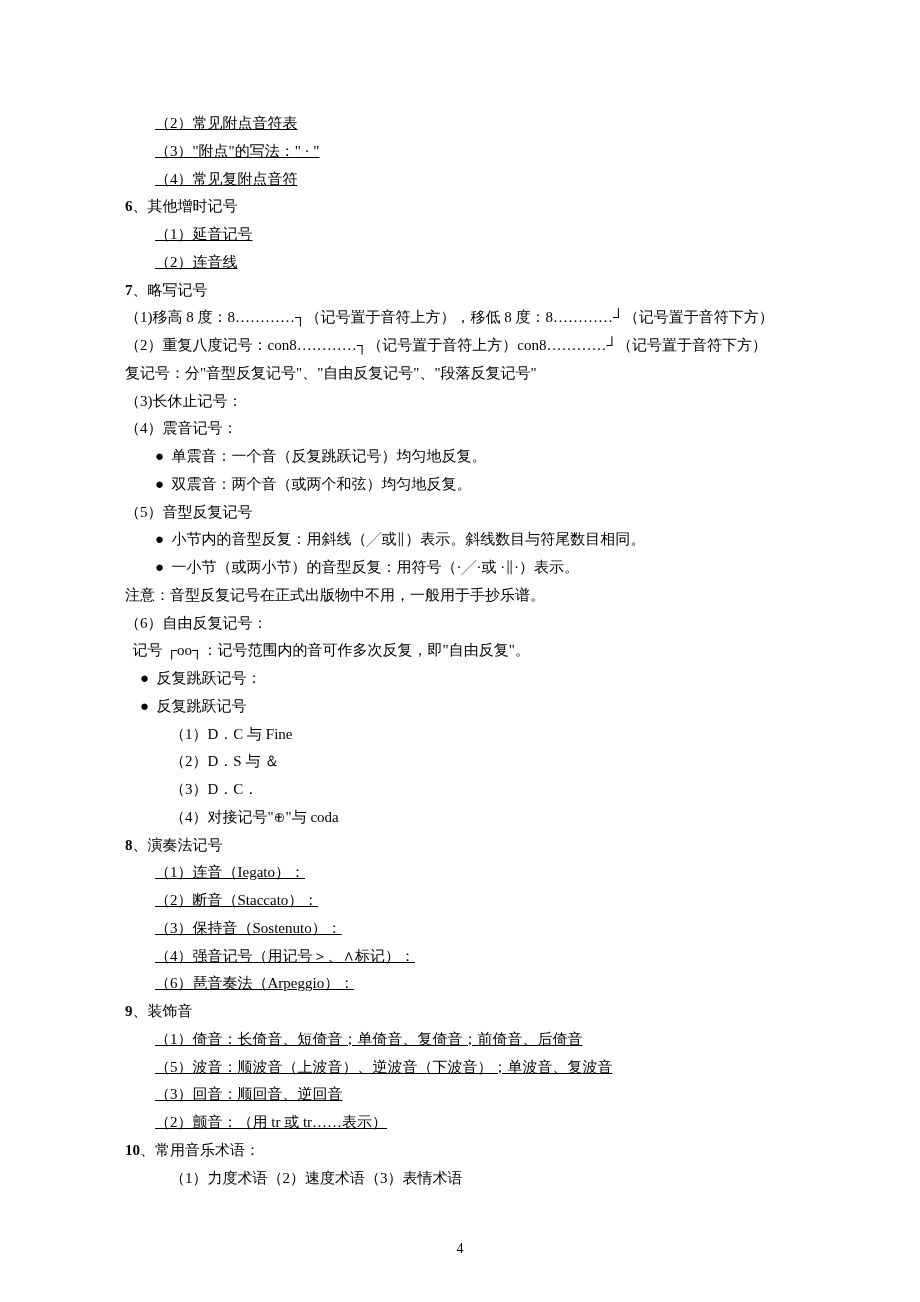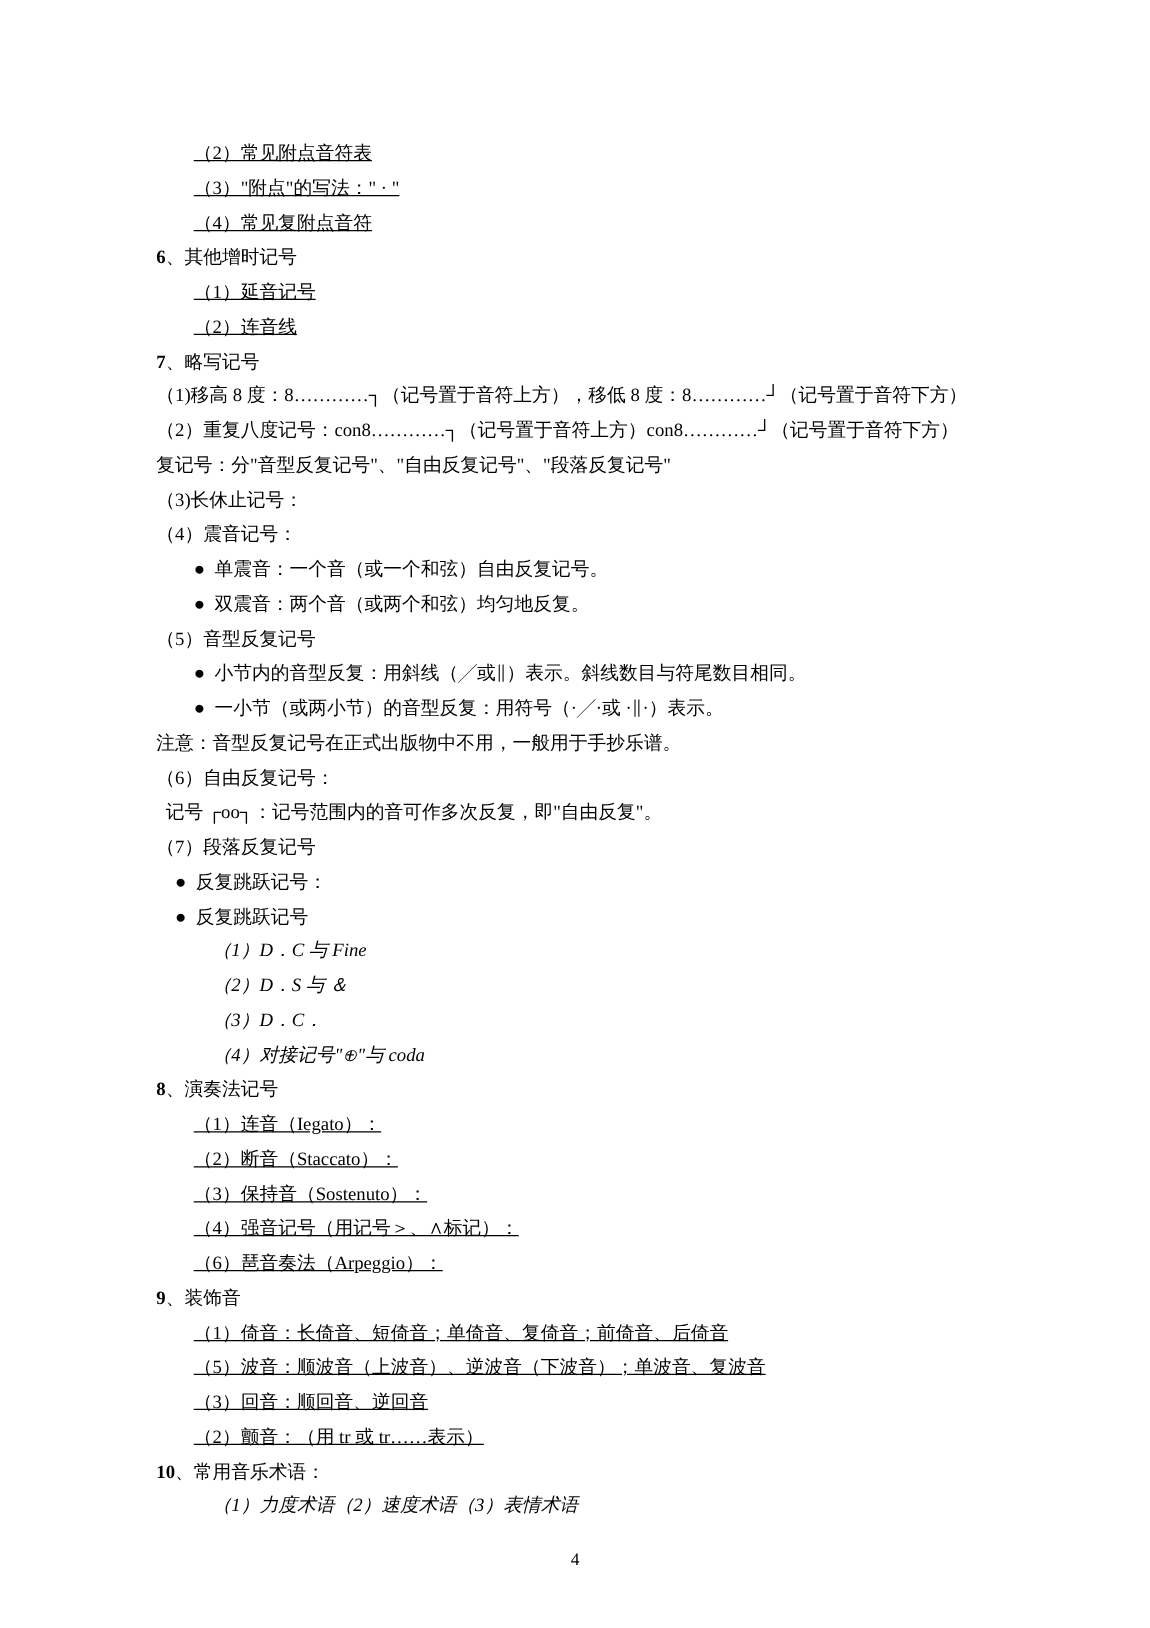--- a/index.html
+++ b/index.html
@@ -13,21 +13,21 @@
   }
   .page {
     width: 920px;
     min-height: 1302px;
     box-sizing: border-box;
     padding: 110px 125px 60px 125px;
     position: relative;
   }
   .line { white-space: pre-wrap; }
   .ind-1 { padding-left: 2em; text-decoration: underline; }
-  .ind-2 { padding-left: 3em; font-style: italic; }
+  .ind-2 { padding-left: 3em; }
   .ind-bullet { padding-left: 1em; }
   .ind-bullet-2 { padding-left: 2em; }
   .bold { font-weight: bold; }
   .roman { font-family: "Times New Roman", serif; }
   .page-num {
     position: absolute;
     bottom: 40px;
     left: 0; right: 0;
     text-align: center;
     font-family: "Times New Roman", serif;
@@ -46,29 +46,28 @@
   <div class="line"><span class="bold">6</span><span>、其他增时记号</span></div>
   <div class="line ind-1">（1）延音记号</div>
   <div class="line ind-1">（2）连音线</div>
 
   <div class="line"><span class="bold">7</span><span>、略写记号</span></div>
   <div class="line">（1)移高 8 度：8…………┐（记号置于音符上方），移低 8 度：8…………┘（记号置于音符下方）</div>
   <div class="line">（2）重复八度记号：con8…………┐（记号置于音符上方）con8…………┘（记号置于音符下方）</div>
   <div class="line">复记号：分"音型反复记号"、"自由反复记号"、"段落反复记号"</div>
   <div class="line">（3)长休止记号：</div>
   <div class="line">（4）震音记号：</div>
-  <div class="line ind-bullet-2">●  单震音：一个音（或一个和弦）自由反复记号。</div>
+  <div class="line ind-bullet-2">●  单震音：一个音（反复跳跃记号）均匀地反复。</div>
   <div class="line ind-bullet-2">●  双震音：两个音（或两个和弦）均匀地反复。</div>
   <div class="line">（5）音型反复记号</div>
   <div class="line ind-bullet-2">●  小节内的音型反复：用斜线（╱或∥）表示。斜线数目与符尾数目相同。</div>
   <div class="line ind-bullet-2">●  一小节（或两小节）的音型反复：用符号（·╱·或 ·∥·）表示。</div>
   <div class="line">注意：音型反复记号在正式出版物中不用，一般用于手抄乐谱。</div>
   <div class="line">（6）自由反复记号：</div>
   <div class="line">  记号 ┌oo┐：记号范围内的音可作多次反复，即"自由反复"。</div>
-  <div class="line">（7）段落反复记号</div>
   <div class="line ind-bullet">●  反复跳跃记号：</div>
   <div class="line ind-bullet">●  反复跳跃记号</div>
   <div class="line ind-2">（1）D．C 与 Fine</div>
   <div class="line ind-2"><span>（2）D．S 与 </span><span class="roman">＆</span></div>
   <div class="line ind-2">（3）D．C．</div>
   <div class="line ind-2">（4）对接记号"⊕"与 coda</div>
 
   <div class="line"><span class="bold">8</span><span>、演奏法记号</span></div>
   <div class="line ind-1">（1）连音（Iegato）：</div>
   <div class="line ind-1">（2）断音（Staccato）：</div>

